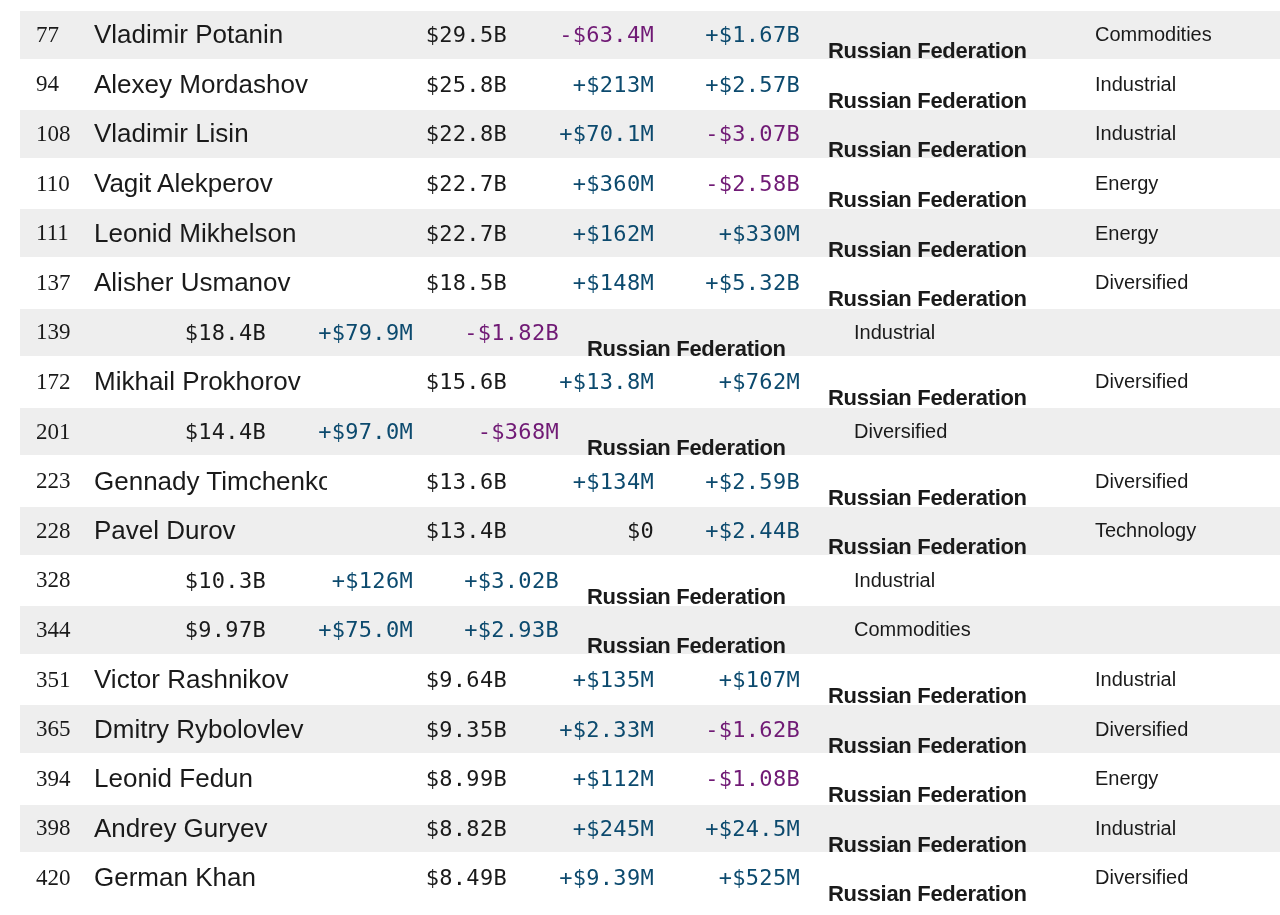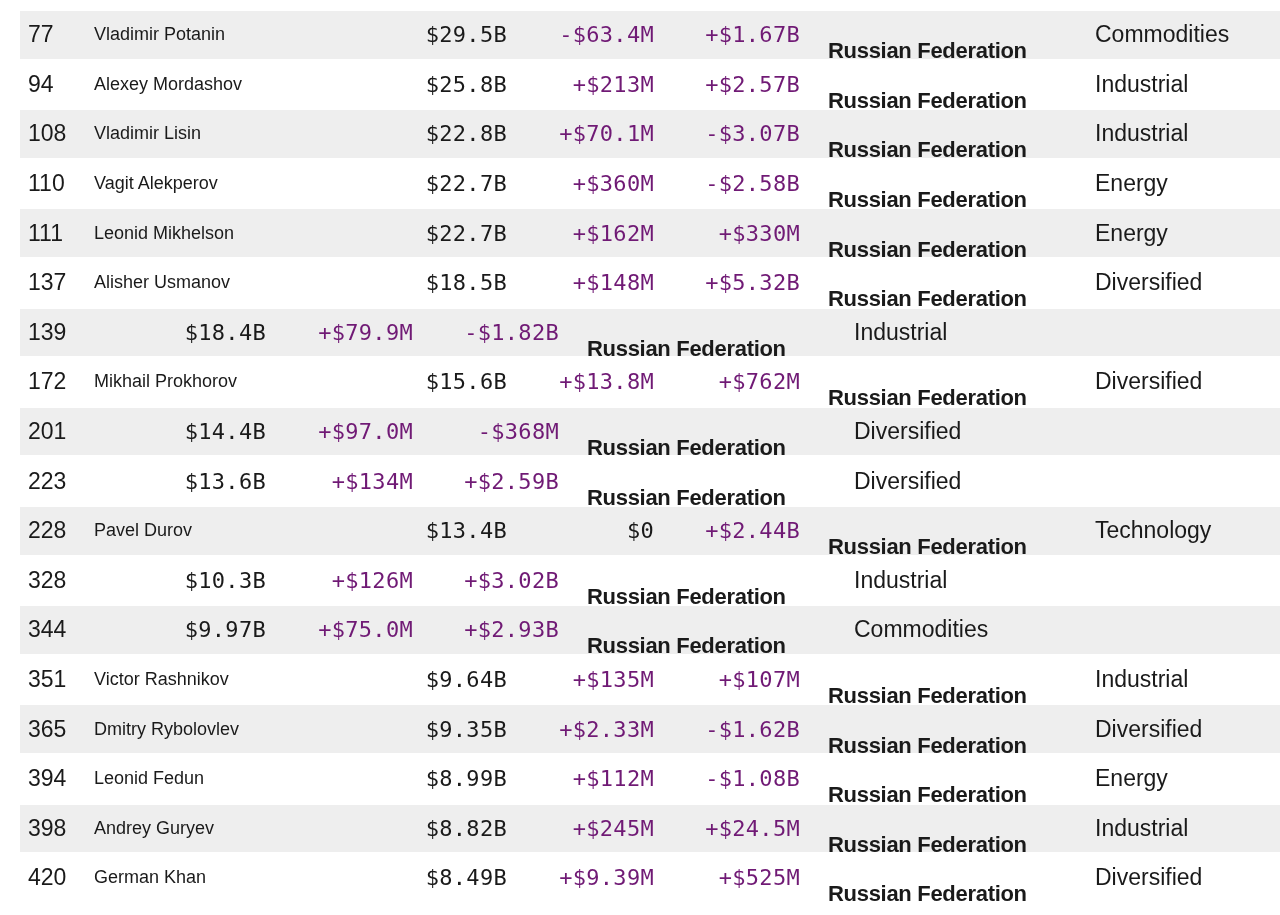--- a/index.html
+++ b/index.html
@@ -20,27 +20,28 @@
     margin-left: 20px;
   }
   .row:nth-child(odd) {
     background: #eeeeee;
     border-top: 1px solid #ffffff;
     border-bottom: 1px solid #ffffff;
   }
   .cell { white-space: nowrap; overflow: hidden; }
   .c-rank {
     width: 66px;
-    padding-left: 8px;
+    padding-left: 16px;
     font-size: 23px;
+    font-family: Liberation Serif, serif;
   }
   .c-name {
     width: 241px;
     padding-left: 8px;
-    font-size: 18px;
+    font-size: 26px;
   }
   .num {
     font-family: "DejaVu Sans Mono", monospace;
     font-size: 22px;
     text-align: right;
     letter-spacing: 0.3px;
   }
   .c-worth  { width: 180px; }
   .c-daily  { width: 147px; }
   .c-ytd    { width: 146px; }
@@ -48,23 +49,23 @@
     width: 267px;
     padding-left: 28px;
     font-weight: bold;
     font-size: 22px;
     letter-spacing: -0.3px;
     margin-top: 33px;
   }
   .c-industry {
     flex: 1;
     padding-left: 28px;
-    font-size: 23px;
-  }
-  .pos { color: #701a75; }
+    font-size: 20px;
+  }
+  .pos { color: #0c4a6e; }
   .neg { color: #701a75; }
   .neu { color: #1a1a1a; }
 </style>
 </head>
 <body>
 
 <div class="billionaires-table">
   <div class="row">
     <div class="cell c-rank">77</div>
     <div class="cell c-name">Vladimir Potanin</div>
@@ -148,20 +149,21 @@
     <div class="cell c-rank">201</div>
     <div class="cell c-worth num">$14.4B</div>
     <div class="cell c-daily num pos">+$97.0M</div>
     <div class="cell c-ytd num neg">-$368M</div>
     <div class="cell c-country">Russian Federation</div>
     <div class="cell c-industry">Diversified</div>
   </div>
 
   <div class="row">
     <div class="cell c-rank">223</div>
+    <div class="cell c-name">Gennady Timchenko</div>
     <div class="cell c-worth num">$13.6B</div>
     <div class="cell c-daily num pos">+$134M</div>
     <div class="cell c-ytd num pos">+$2.59B</div>
     <div class="cell c-country">Russian Federation</div>
     <div class="cell c-industry">Diversified</div>
   </div>
 
   <div class="row">
     <div class="cell c-rank">228</div>
     <div class="cell c-name">Pavel Durov</div>

